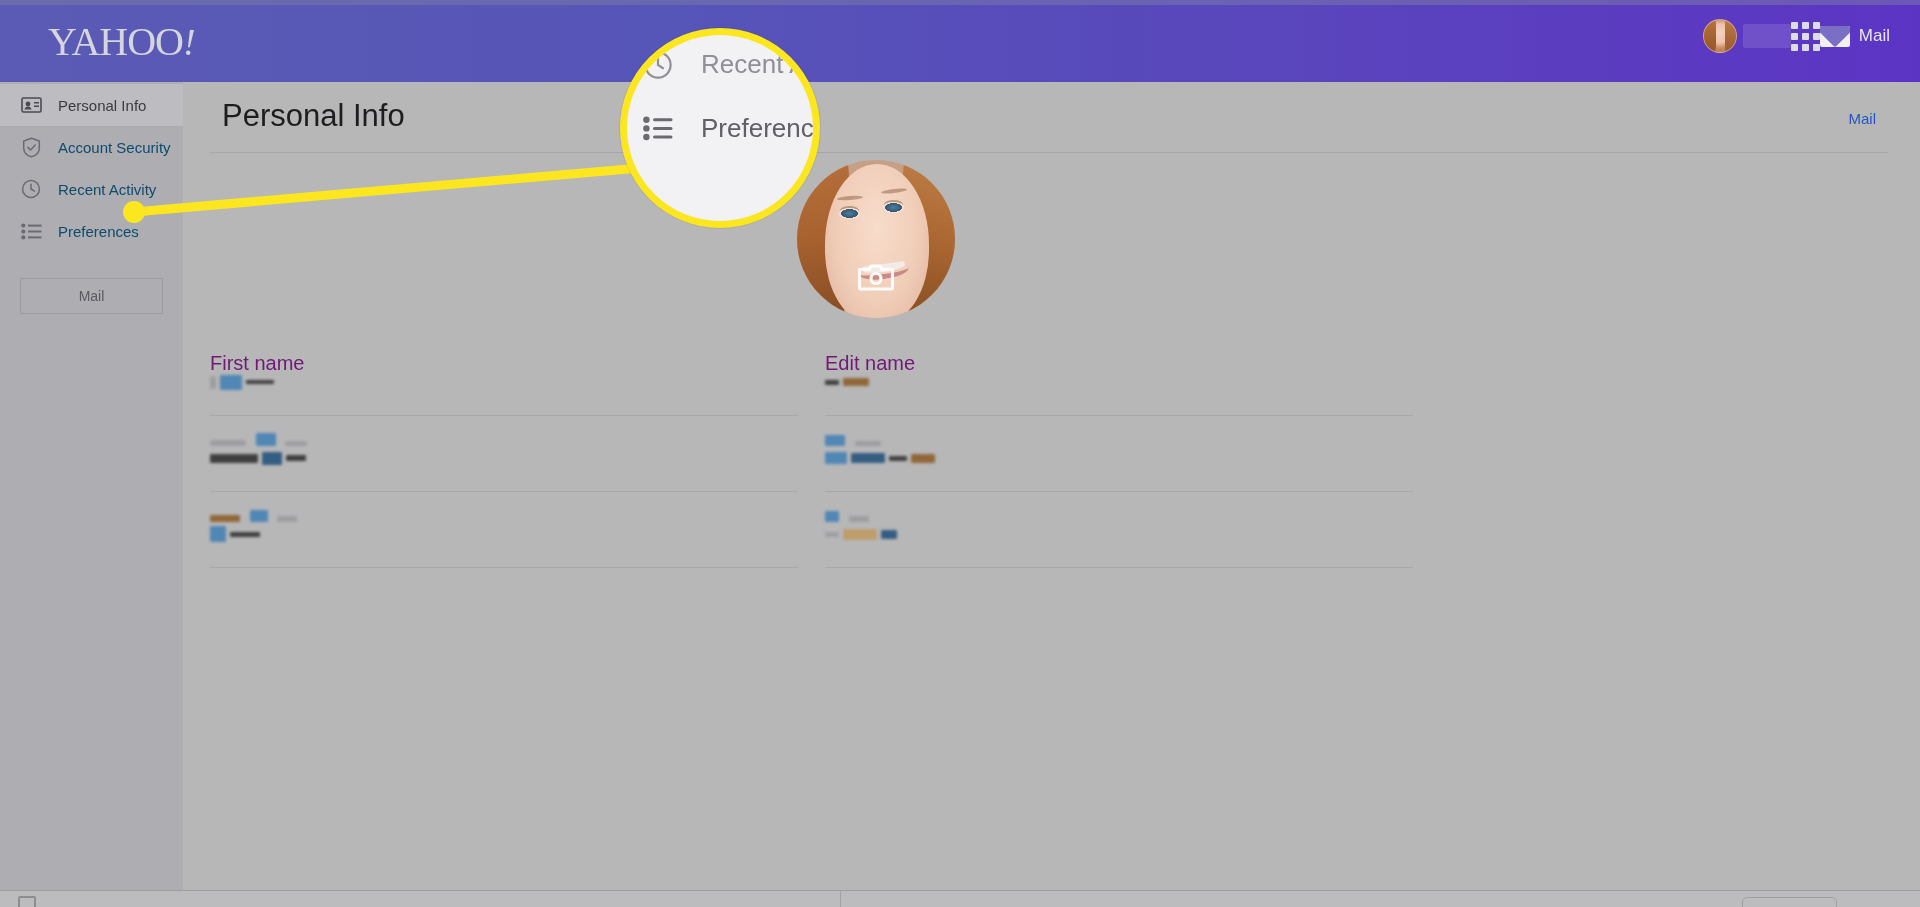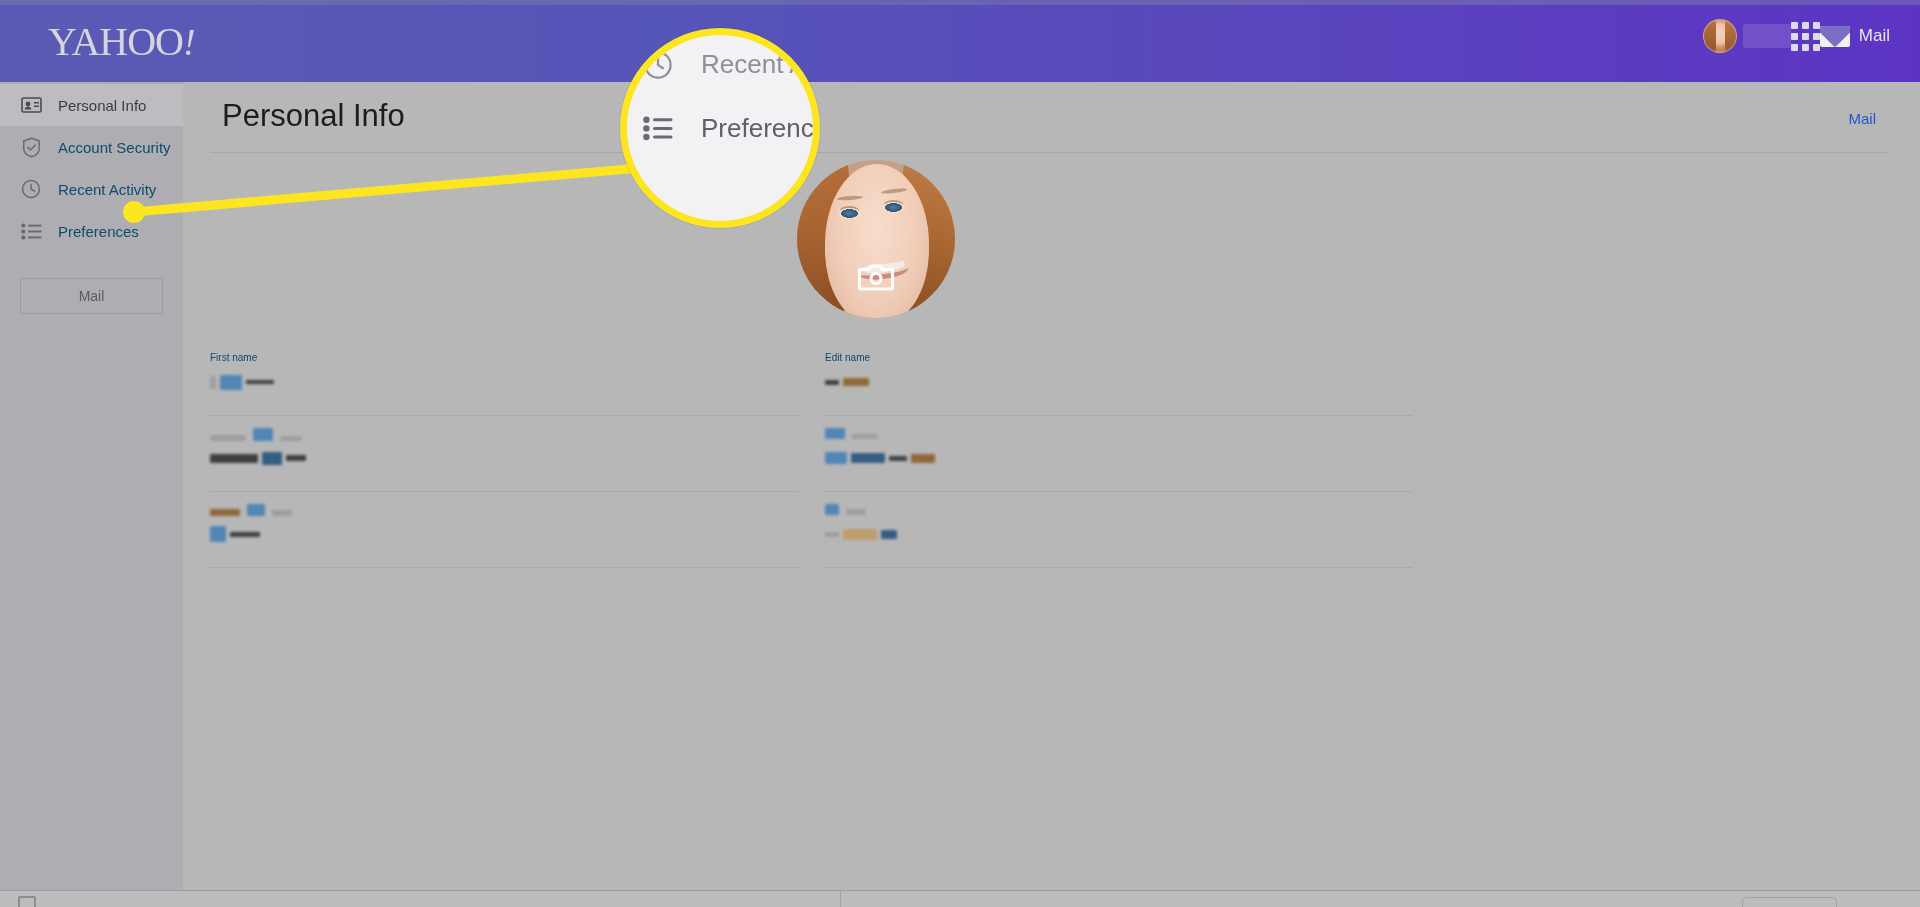--- a/index.html
+++ b/index.html
@@ -302,22 +302,22 @@
   }
   .field {
     width: 588px;
     margin-right: 27px;
     padding: 12px 0 14px 0;
     border-bottom: 1px solid #a9a9ab;
     min-height: 76px;
   }
   .field.tall { min-height: 76px; }
   .field-label {
-    font-size: 10px;
-    color: #0c4a6e;
+    font-size: 20px;
+    color: #701a75;
     margin-bottom: 2px;
     height: 17px;
   }
   .field-value {
     height: 22px;
     display: flex;
     align-items: center;
   }
   
   .blur {

